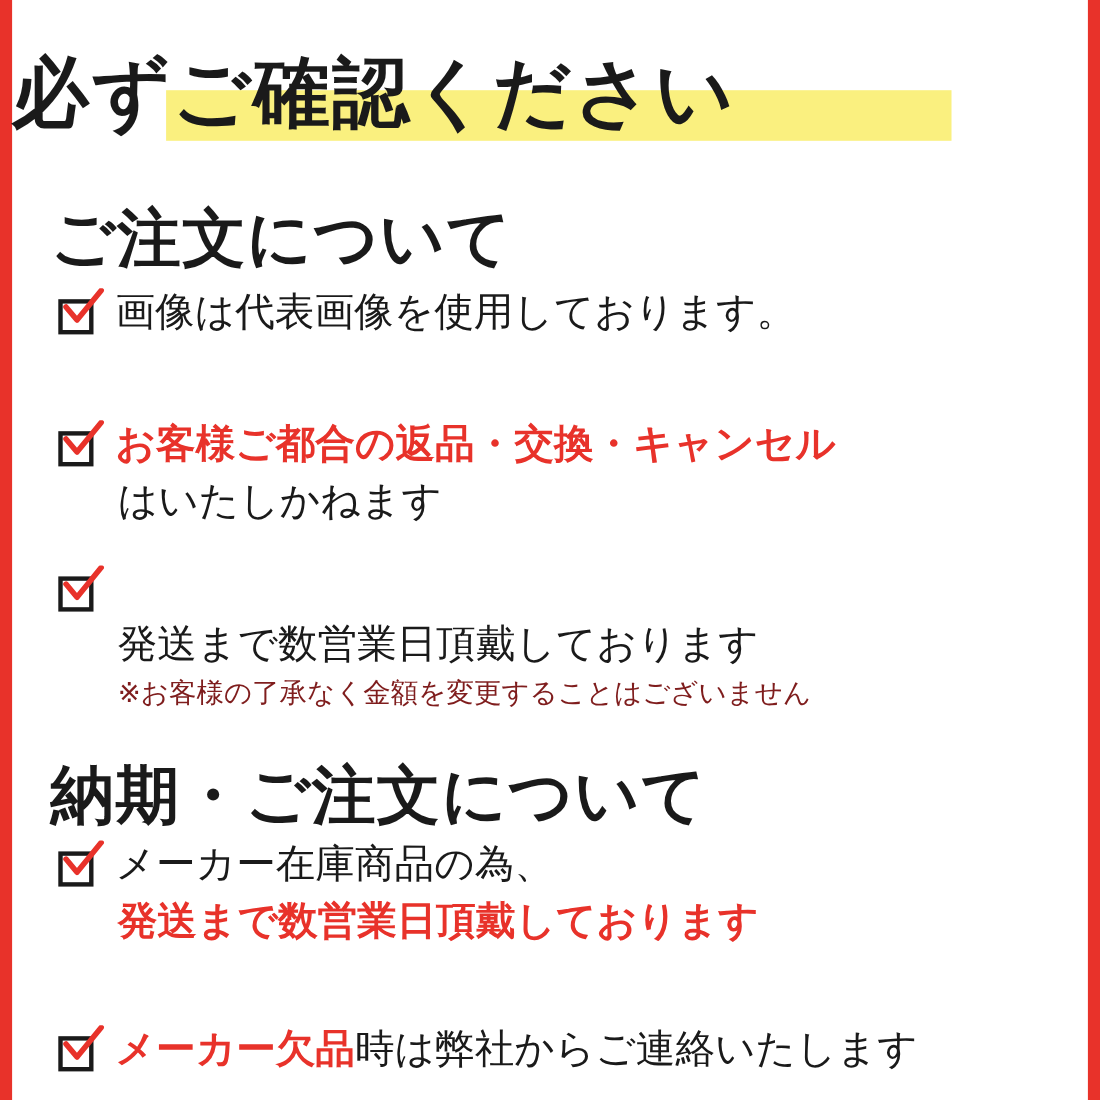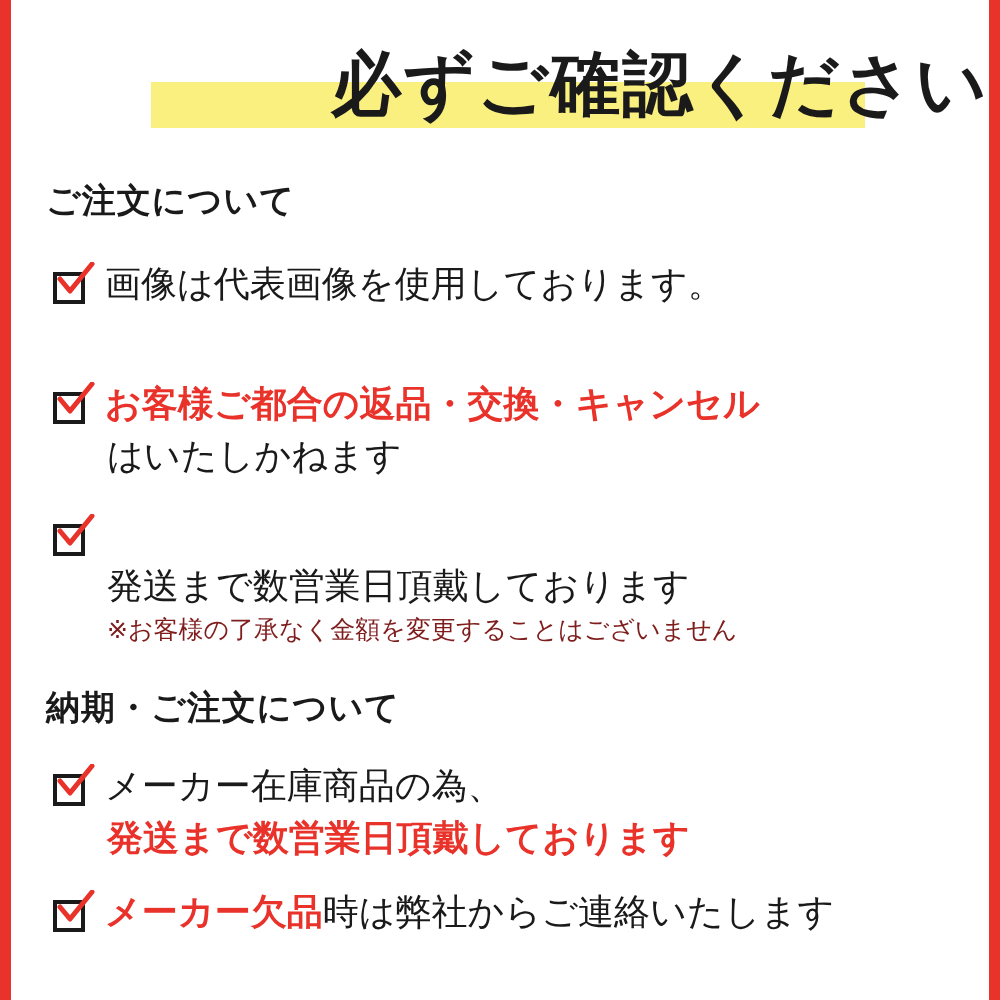--- a/index.html
+++ b/index.html
@@ -38,21 +38,21 @@
     top: 0;
     bottom: 0;
   }
 
   
   .title-wrap {
     position: absolute;
     top: 34px;
     left: 0;
     right: 0;
-    text-align: right;
+    text-align: left;
     height: 110px;
   }
   .title-highlight {
     position: absolute;
     left: 140px;
     top: 48px;
     width: 714px;
     height: 46px;
     background: #faf07f;
   }
@@ -66,21 +66,21 @@
     letter-spacing: 2px;
     color: #1a1a1a;
     z-index: 2;
   }
 
   
   .section-head {
     position: absolute;
     font-family: Liberation Sans, sans-serif;
     font-weight: bold;
-    font-size: 34px;
+    font-size: 58px;
     color: #1a1a1a;
     letter-spacing: 1px;
     white-space: nowrap;
   }
   #head-order { left: 35px; top: 178px; }
   #head-stock { left: 35px; top: 685px; }
 
   
   .block {
     position: absolute;
@@ -142,21 +142,21 @@
     top: -6px;
     width: 38px;
     height: 38px;
   }
   .checkbox .tick svg { display: block; }
 
   #b1 { top: 258px; }
   #b2 { top: 378px; }
   #b3 { top: 512px; }
   #b4 { top: 760px; }
-  #b5 { top: 886px; }
+  #b5 { top: 928px; }
 </style>
 </head>
 <body>
 
 <div id="page">
 
   <div class="frame-left"></div>
   <div class="frame-right"></div>
 
   <div class="content">

